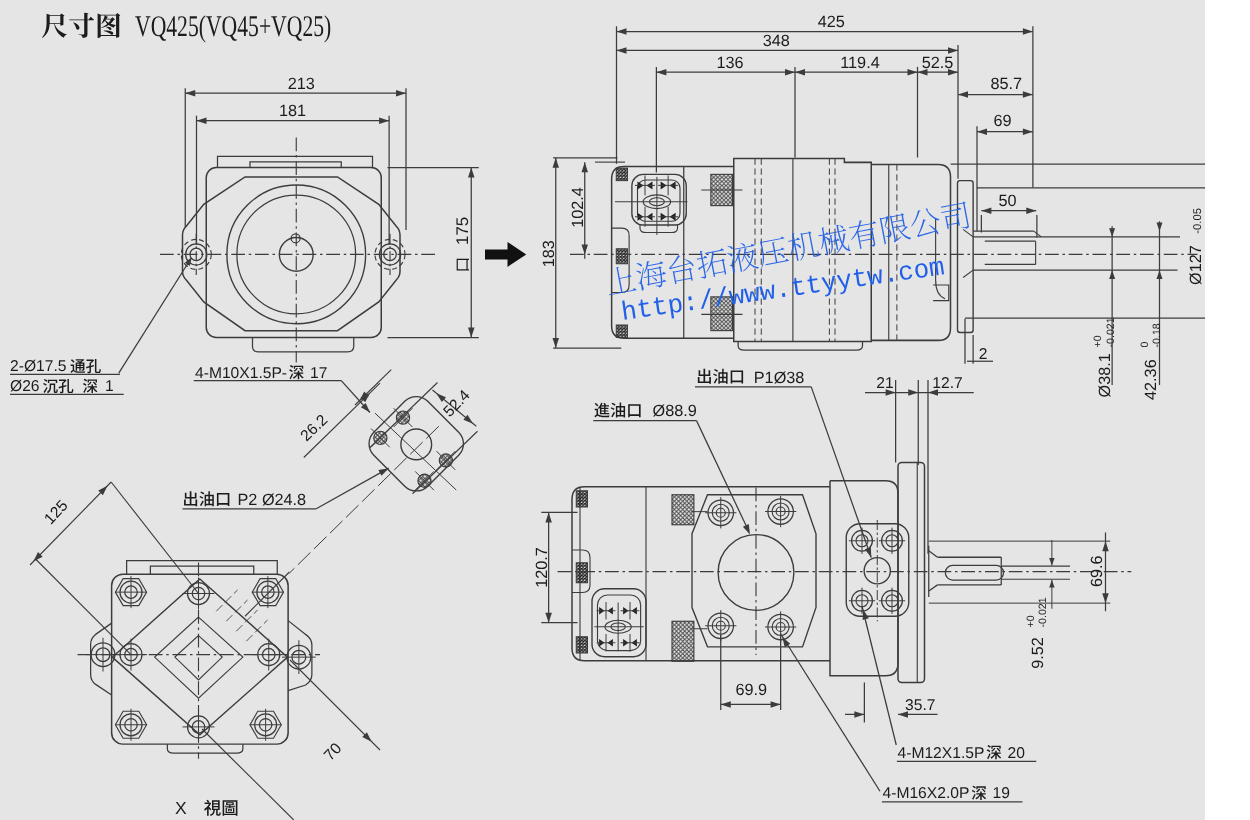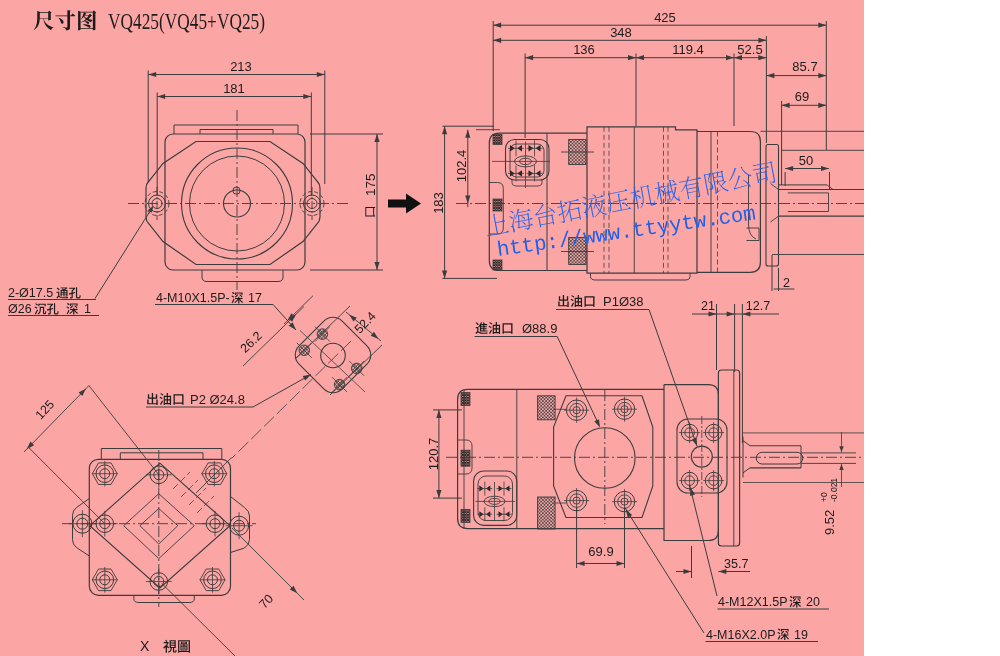--- a/index.html
+++ b/index.html
@@ -1,15 +1,15 @@
 <!DOCTYPE html>
 <html><head><meta charset="utf-8"><title>VQ425 dimension drawing</title>
 <style>
 html,body{margin:0;padding:0;background:#fff;font-family:"Liberation Sans",sans-serif;}
-#page{width:864px;height:656px;background:#fca5a5;position:relative;overflow:hidden;}
+#page{width:964px;height:656px;background:#e5e5e5;position:relative;overflow:hidden;}
 svg{display:block;}
 </style></head>
 <body>
 <div id="page">
 <svg width="1000" height="656" viewBox="0 0 1000 656" xmlns="http://www.w3.org/2000/svg">
 <defs>
 <pattern id="xh" width="3.3" height="3.3" patternUnits="userSpaceOnUse">
 <path d="M0,3.3 L3.3,0 M0,0 L3.3,3.3" stroke="#4a4a4a" stroke-width="0.8"></path>
 </pattern>
 <pattern id="xh2" width="2.6" height="2.6" patternUnits="userSpaceOnUse">

